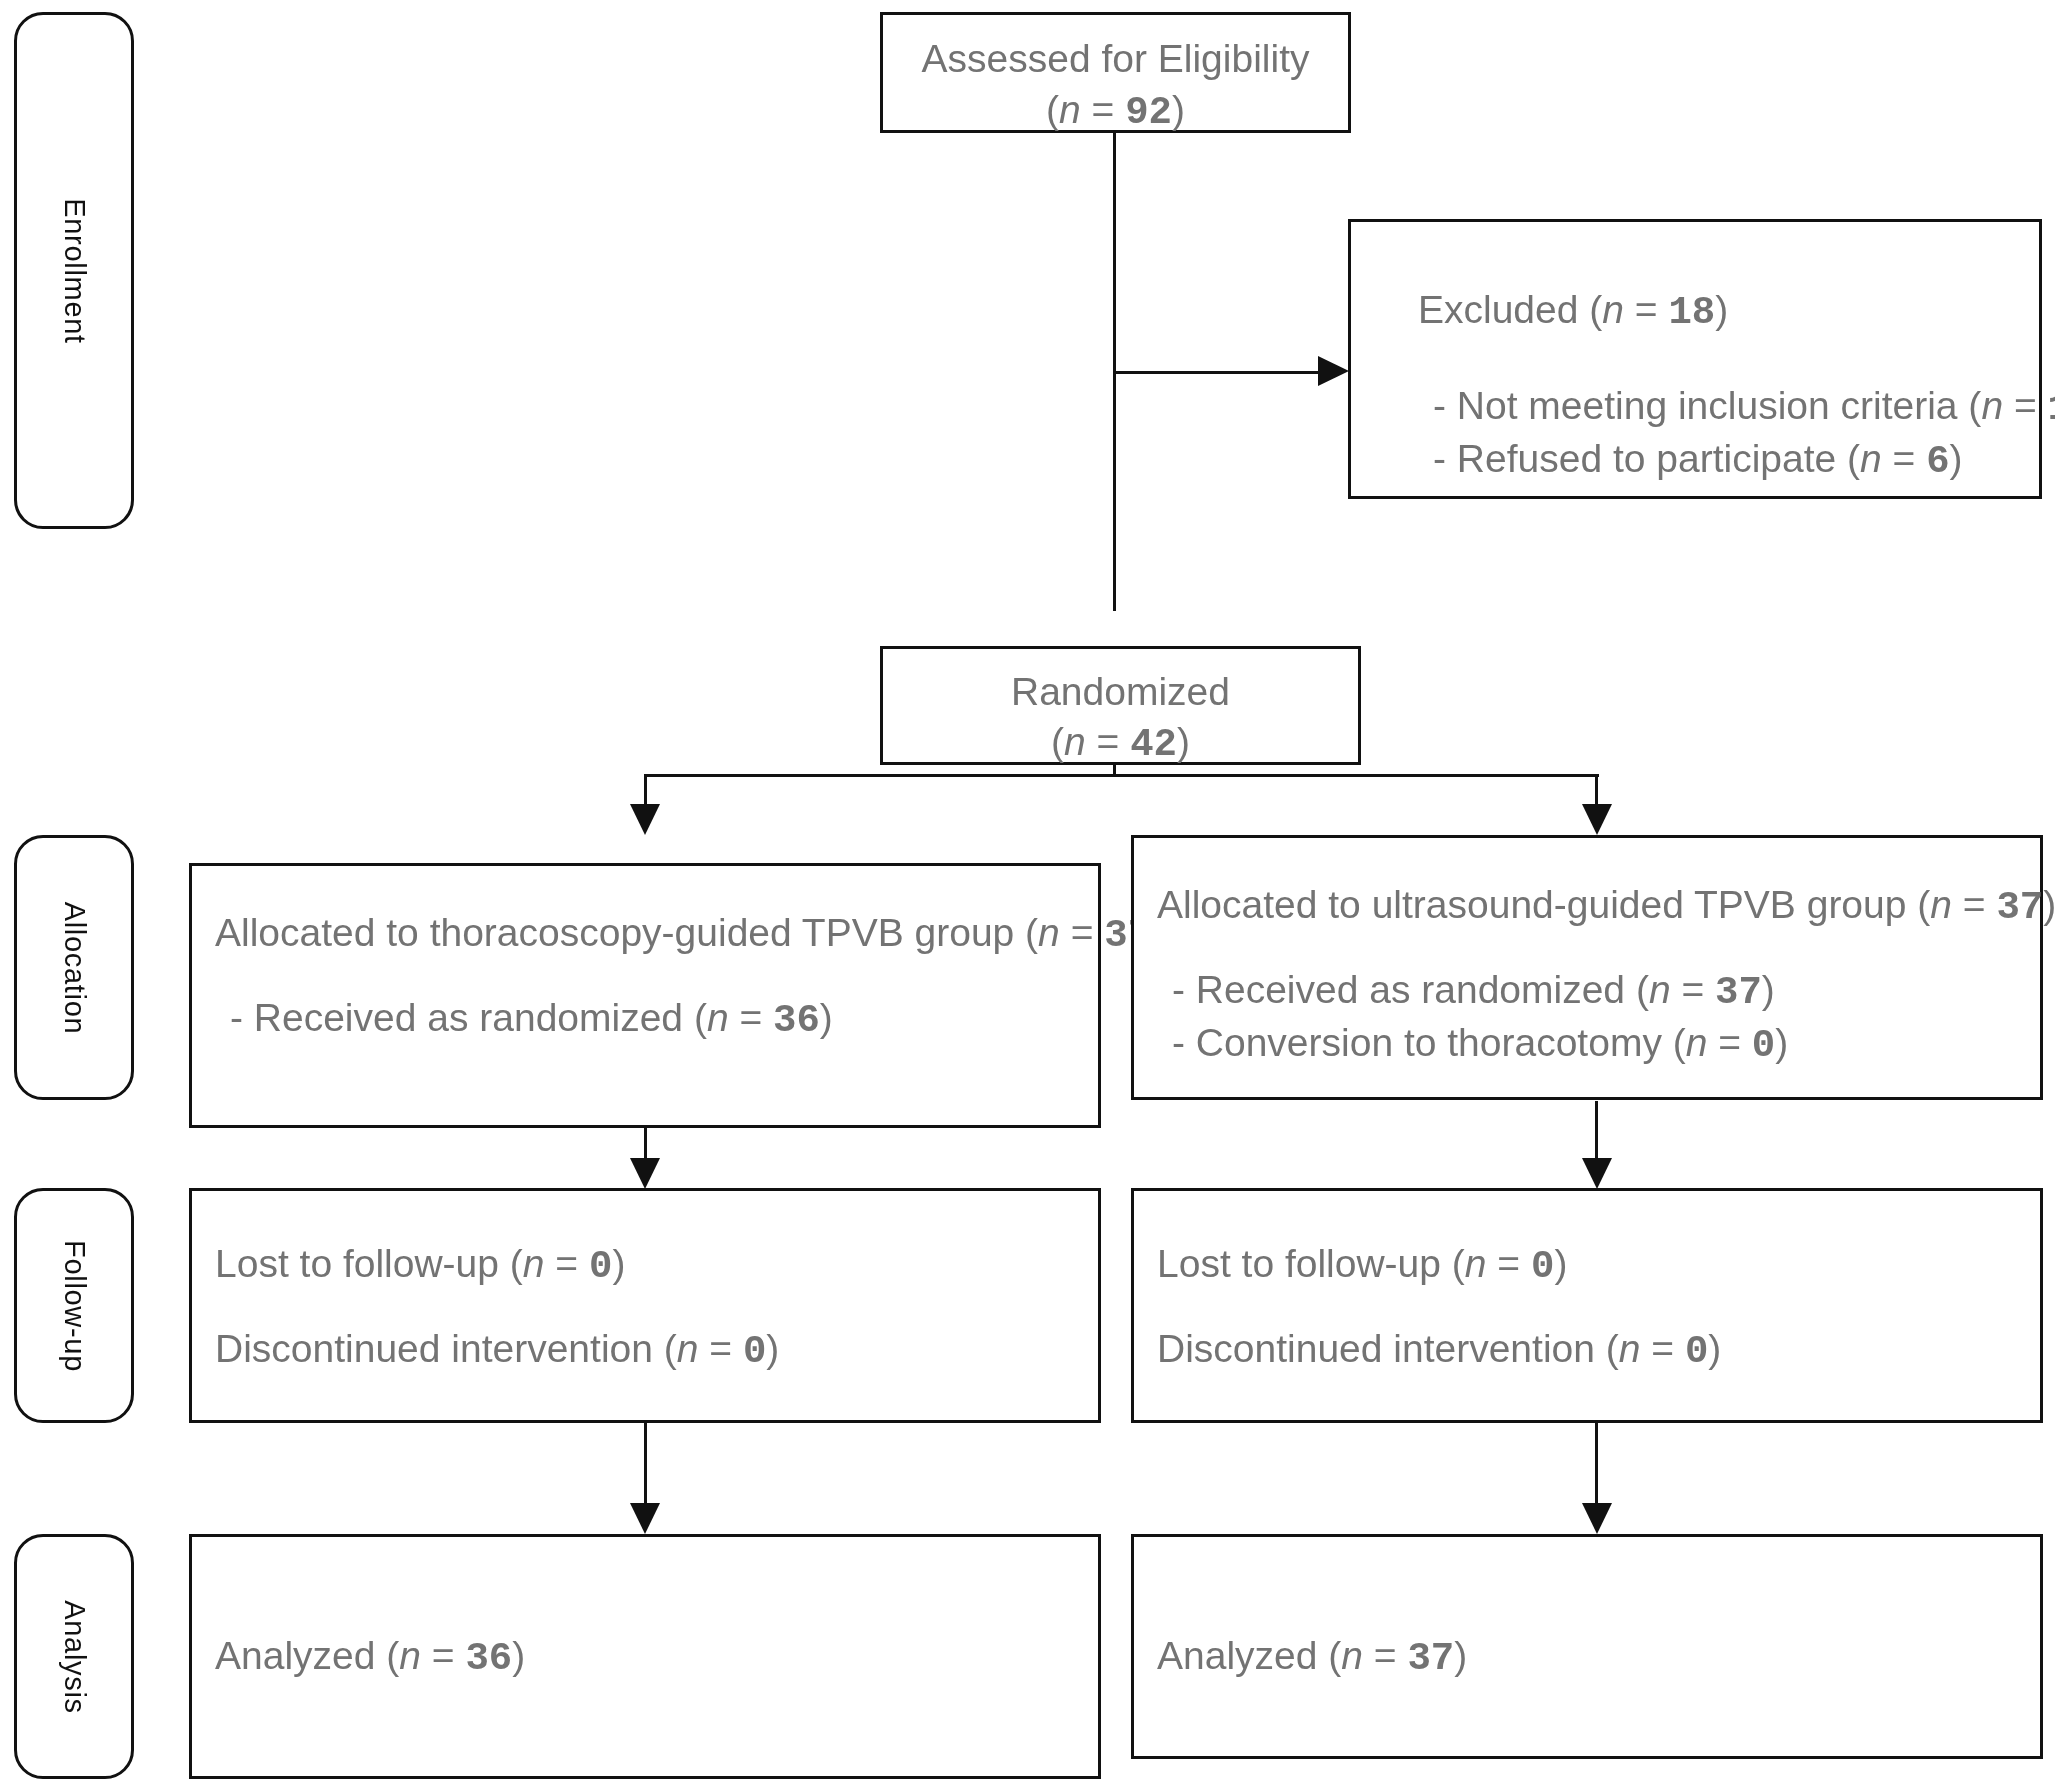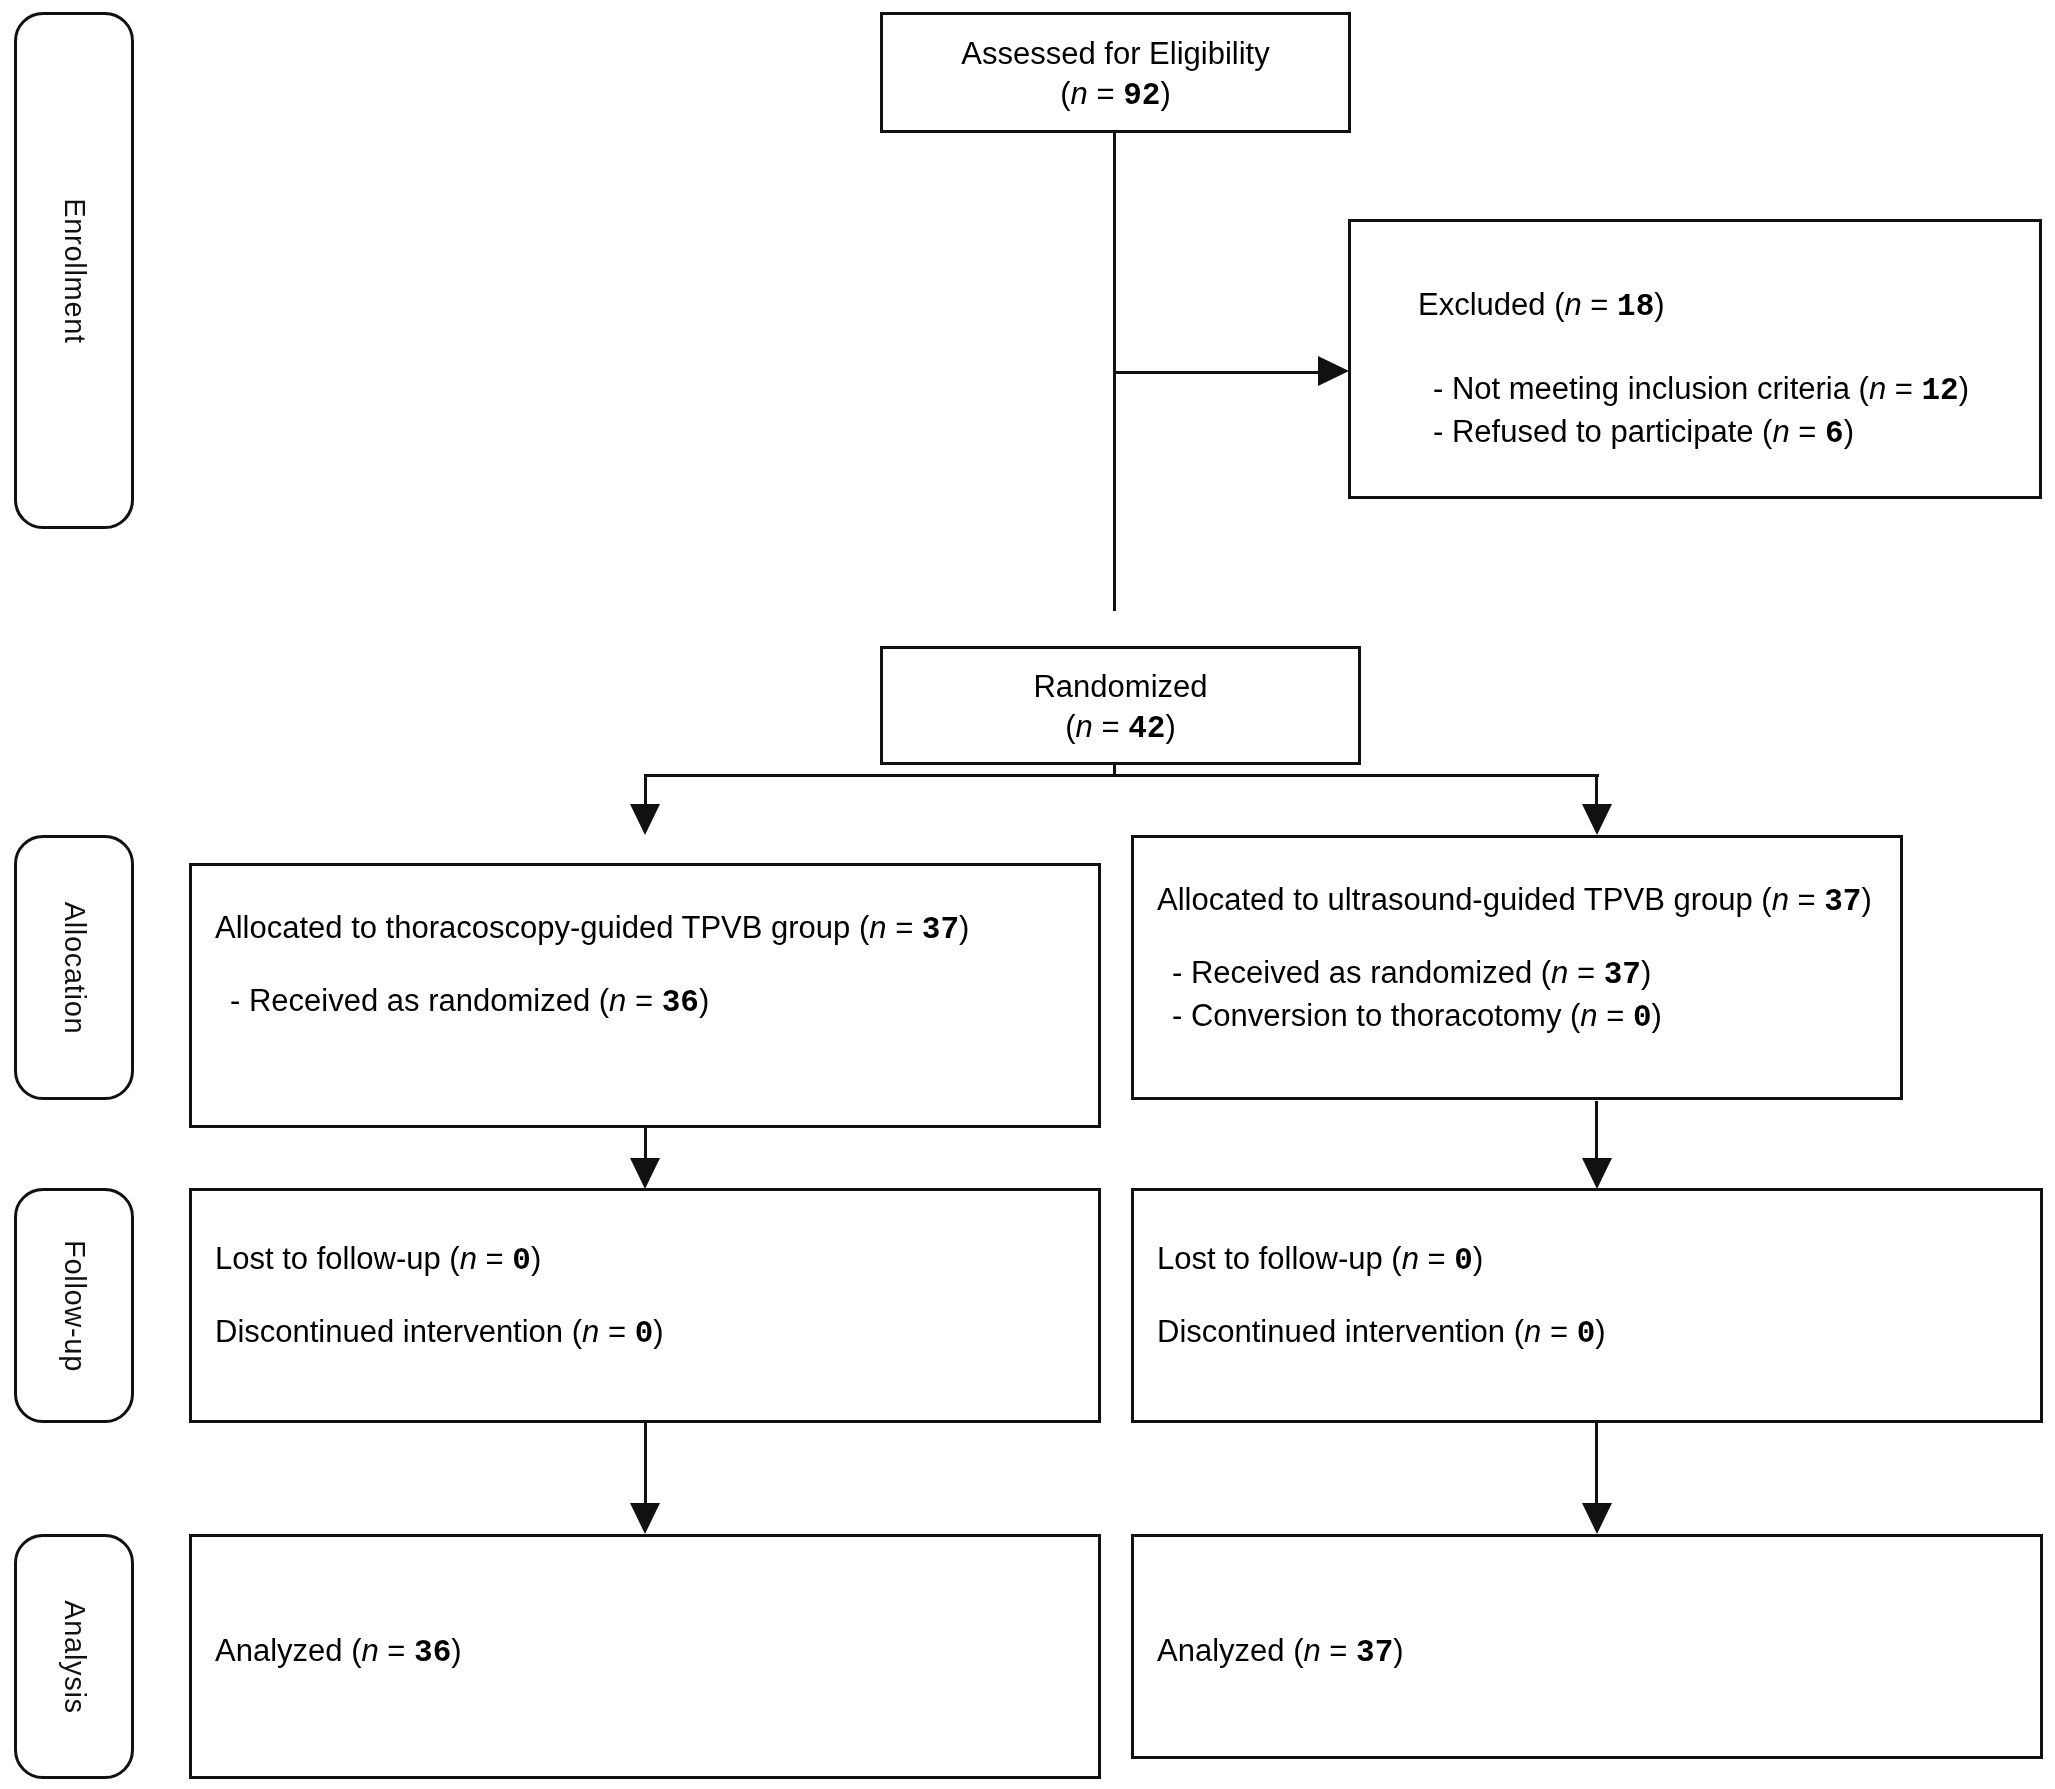--- a/index.html
+++ b/index.html
@@ -32,23 +32,23 @@
     box-sizing:border-box;
   }
   .fbox .inner{
     position:absolute;
     left:0; right:0;
     padding:0 23px;
     box-sizing:border-box;
   }
   .center-txt{ text-align:center; }
   .line{
-    font-size:31px;
+    font-size:39px;
     line-height:1.30;
-    color:#000000;
+    color:#737373;
     white-space:nowrap;
   }
   .ital{ font-style:italic; }
   .bld{ font-weight:bold;font-family:Liberation Mono, monospace; }
   .gap-lg{ height:31px; }
   .gap-xl{ height:42px; }
 
   
   .vline{ position:absolute; width:3.4px; background:#111; }
   .hline{ position:absolute; height:3.4px; background:#111; }
@@ -148,21 +148,21 @@
       <div class="line">
         <span>Allocated to thoracoscopy-guided TPVB group (</span><span class="ital">n</span><span> = </span><span class="bld">37</span><span>)</span>
       </div>
       <div class="gap-lg"></div>
       <div class="line" style="padding-left:15px;">
         <span>- Received as randomized (</span><span class="ital">n</span><span> = </span><span class="bld">36</span><span>)</span>
       </div>
     </div>
   </div>
 
-  <div class="fbox" style="left:1131px; top:835px; width:772px; height:265px;">
+  <div class="fbox" style="left:1131px; top:835px; width:912px; height:265px;">
     <div class="inner" style="top:42px;">
       <div class="line">
         <span>Allocated to ultrasound-guided TPVB group (</span><span class="ital">n</span><span> = </span><span class="bld">37</span><span>)</span>
       </div>
       <div class="gap-lg"></div>
       <div class="line" style="padding-left:15px;">
         <span>- Received as randomized (</span><span class="ital">n</span><span> = </span><span class="bld">37</span><span>)</span>
       </div>
       <div class="line" style="padding-left:15px;">
         <span>- Conversion to thoracotomy (</span><span class="ital">n</span><span> = </span><span class="bld">0</span><span>)</span>

